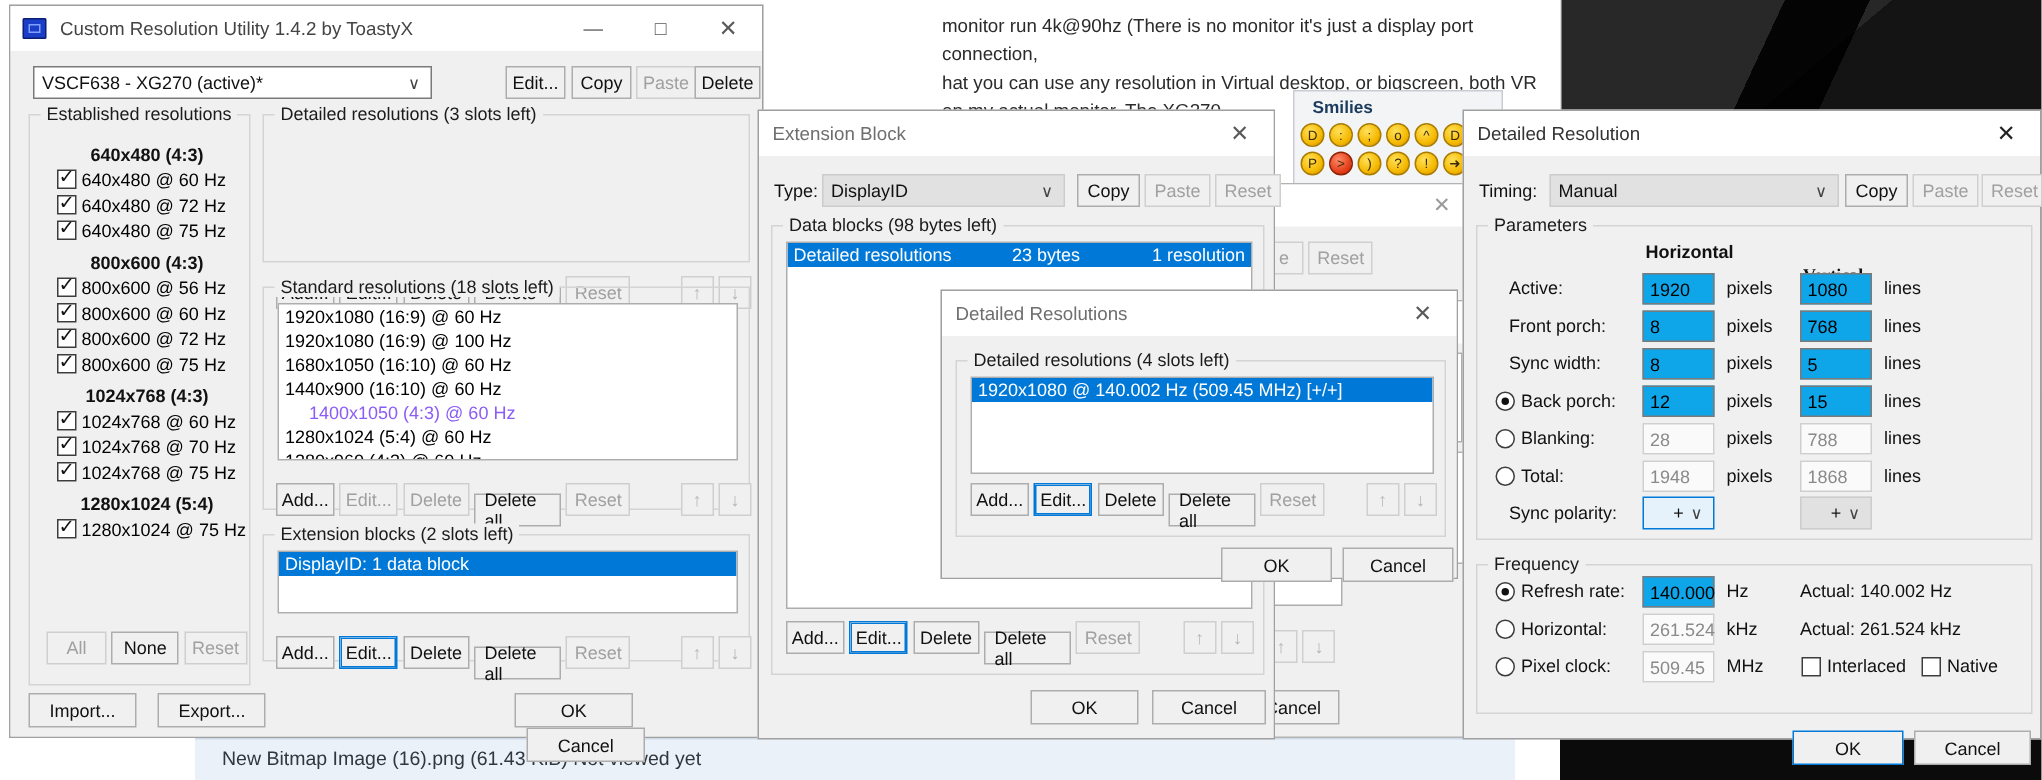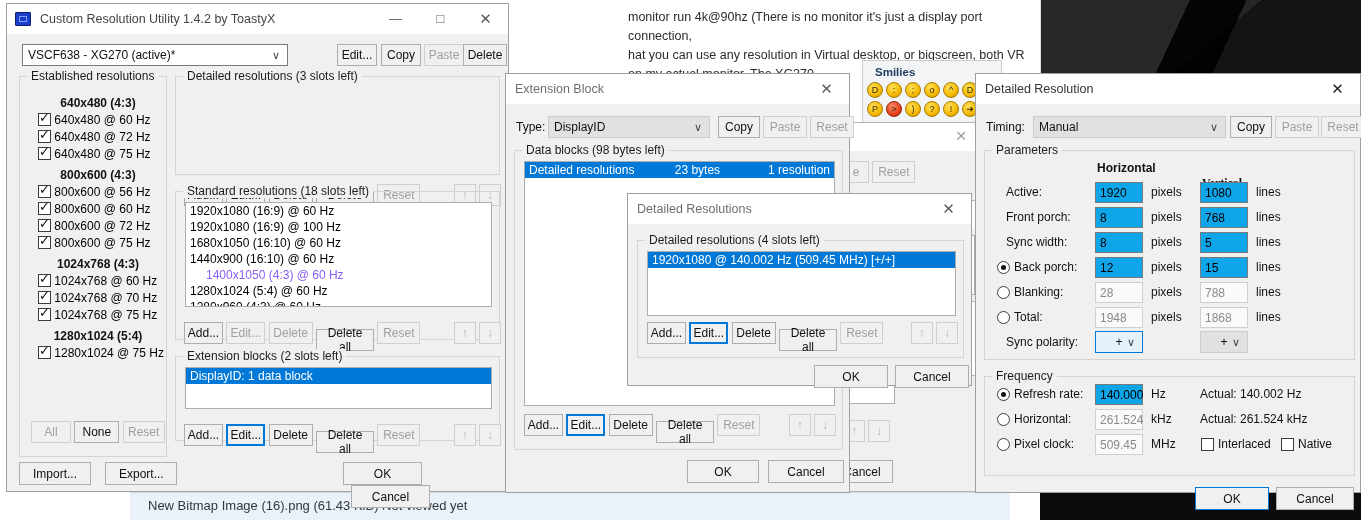--- a/index.html
+++ b/index.html
@@ -59,21 +59,21 @@
   .win .body { position:absolute; left:0; right:0; top:30px; bottom:0; background:#f0f0f0; }
 
   .appicon { width:16px; height:14px; margin-left:8px; background:#1a3ec8;
              border:1px solid #0b1f72; position:relative; border-radius:1px;}
   .appicon:after{content:"";position:absolute;left:3px;top:3px;right:3px;bottom:3px;
              border:1px solid #7fa0ff;}
 
   
   .btn { background:#f0f0f0; border:1px solid #adadad; font-size:12px; color:#111;
          display:inline-flex; align-items:center; justify-content:center;
-         font-family:"Liberation Sans", sans-serif; height:22px; padding:0 6px;text-align:center; }
+         font-family:"Liberation Sans", sans-serif; height:22px; padding:0 6px; }
   .btn.dis { color:#a0a0a0; border-color:#cfcfcf; }
   .btn.focus { border:1px solid #0078d7; box-shadow:inset 0 0 0 1px #0078d7; }
   .btn.defbtn { border:1px solid #0078d7; }
   .arrowbtn { width:22px; height:22px; background:#f0f0f0; border:1px solid #cfcfcf;
               color:#b6b6b6; display:inline-flex; align-items:center; justify-content:center; font-size:12px;}
 
   
   .group { position:absolute; border:1px solid #d4d4d4; }
   .group > .legend { position:absolute; top:-8px; left:7px; background:#f0f0f0;
                      padding:0 4px; font-size:12px; color:#1b1b1b; white-space:nowrap; }

